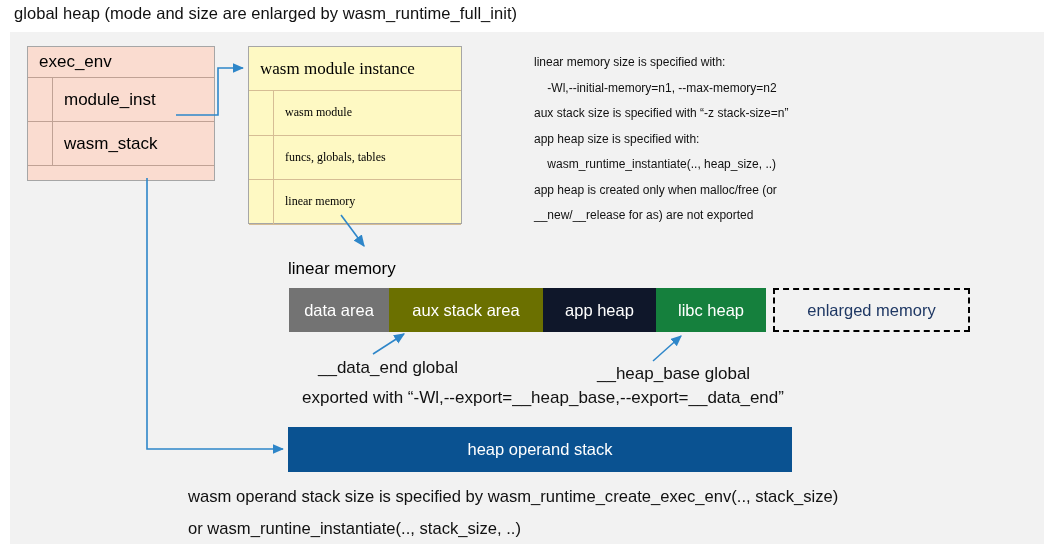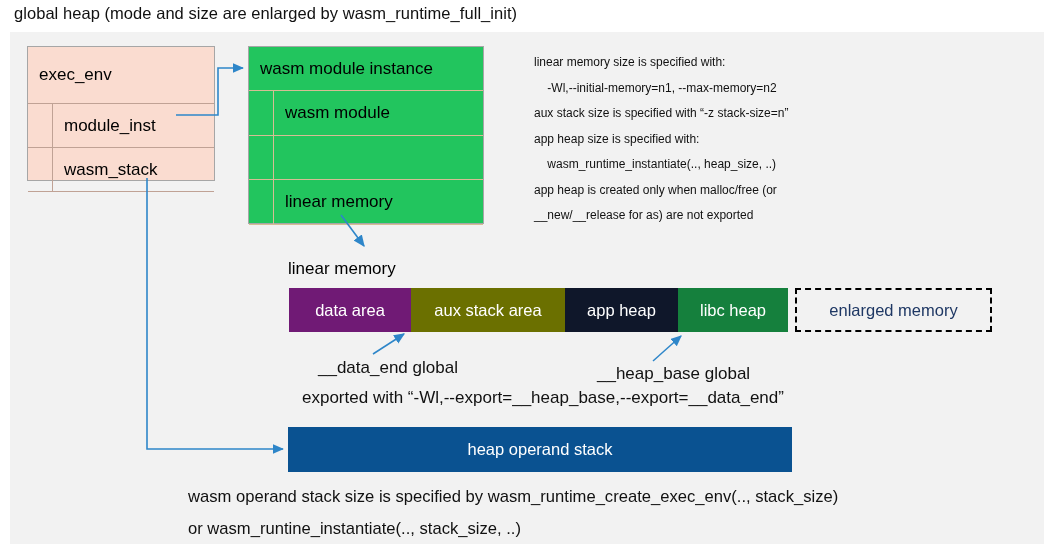--- a/index.html
+++ b/index.html
@@ -50,33 +50,34 @@
   }
 
   
   #exec-env-box{
     left:27px; top:46px;
     width:188px; height:135px;
     background:#fadcd0;
   }
   #exec-env-box .row{border-bottom:1px solid #c0a295;}
   #exec-env-box .gutter{border-right:1px solid #c0a295;}
-  .hdr-exec{height:57px;font-size:17px;}
+  .hdr-exec{height:31px;font-size:17px;}
   .sub-exec{height:44px;font-size:17px;}
 
   
   #wasm-module-instance-box{
     left:248px; top:46px;
-    width:236px; height:178px;
-    background:#22c55e;
+    width:214px; height:178px;
+    background:#fef9c3;
+    font-family:Liberation Serif, serif;
   }
   #wasm-module-instance-box .row{border-bottom:1px solid #d6bd94;}
   #wasm-module-instance-box .gutter{border-right:1px solid #d6bd94;}
   .hdr-wmi{height:44px;font-size:17px;}
-  .sub-wmi{height:44.6px;font-size:17px;text-align:center;}
+  .sub-wmi{height:44.6px;font-size:12px;text-align:center;}
 
   
   #spec-text{
     left:534px; top:50px;
     width:500px;
     font-size:12px;
     line-height:25.5px;
     color:#111111;
     white-space:pre;
   }
@@ -154,38 +155,39 @@
 <div class="abs box" id="wasm-module-instance-box">
   <div class="row hdr-wmi">
     <span class="cellpad">wasm module instance</span>
   </div>
   <div class="row sub-wmi">
     <div class="gutter" style="width:25px"></div>
     <span class="cellpad">wasm module</span>
   </div>
   <div class="row sub-wmi">
     <div class="gutter" style="width:25px"></div>
+    <span class="cellpad">funcs, globals, tables</span>
   </div>
   <div class="row sub-wmi">
     <div class="gutter" style="width:25px"></div>
     <span class="cellpad">linear memory</span>
   </div>
 </div>
 
 <div class="abs" id="spec-text">linear memory size is specified with:
     -Wl,--initial-memory=n1, --max-memory=n2
 aux stack size is specified with “-z stack-size=n”
 app heap size is specified with:
     wasm_runtime_instantiate(.., heap_size, ..)
 app heap is created only when malloc/free (or
 __new/__release for as) are not exported</div>
 
 <div class="abs" id="linear-memory-label">linear memory</div>
 <div class="abs" id="memory-bar">
-    <div class="seg" style="width: 122px; background: #701a75;">
+    <div class="seg" style="width: 100px; background: #737373;">
       <span>data area</span>
     </div>
     <div class="seg" style="width: 154px; background: rgb(107, 112, 0);">
       <span>aux stack area</span>
     </div>
     <div class="seg" style="width: 113px; background: #0f172a;">
       <span>app heap</span>
     </div>
     <div class="seg" style="width: 110px; background: #15803d;">
       <span>libc heap</span>

